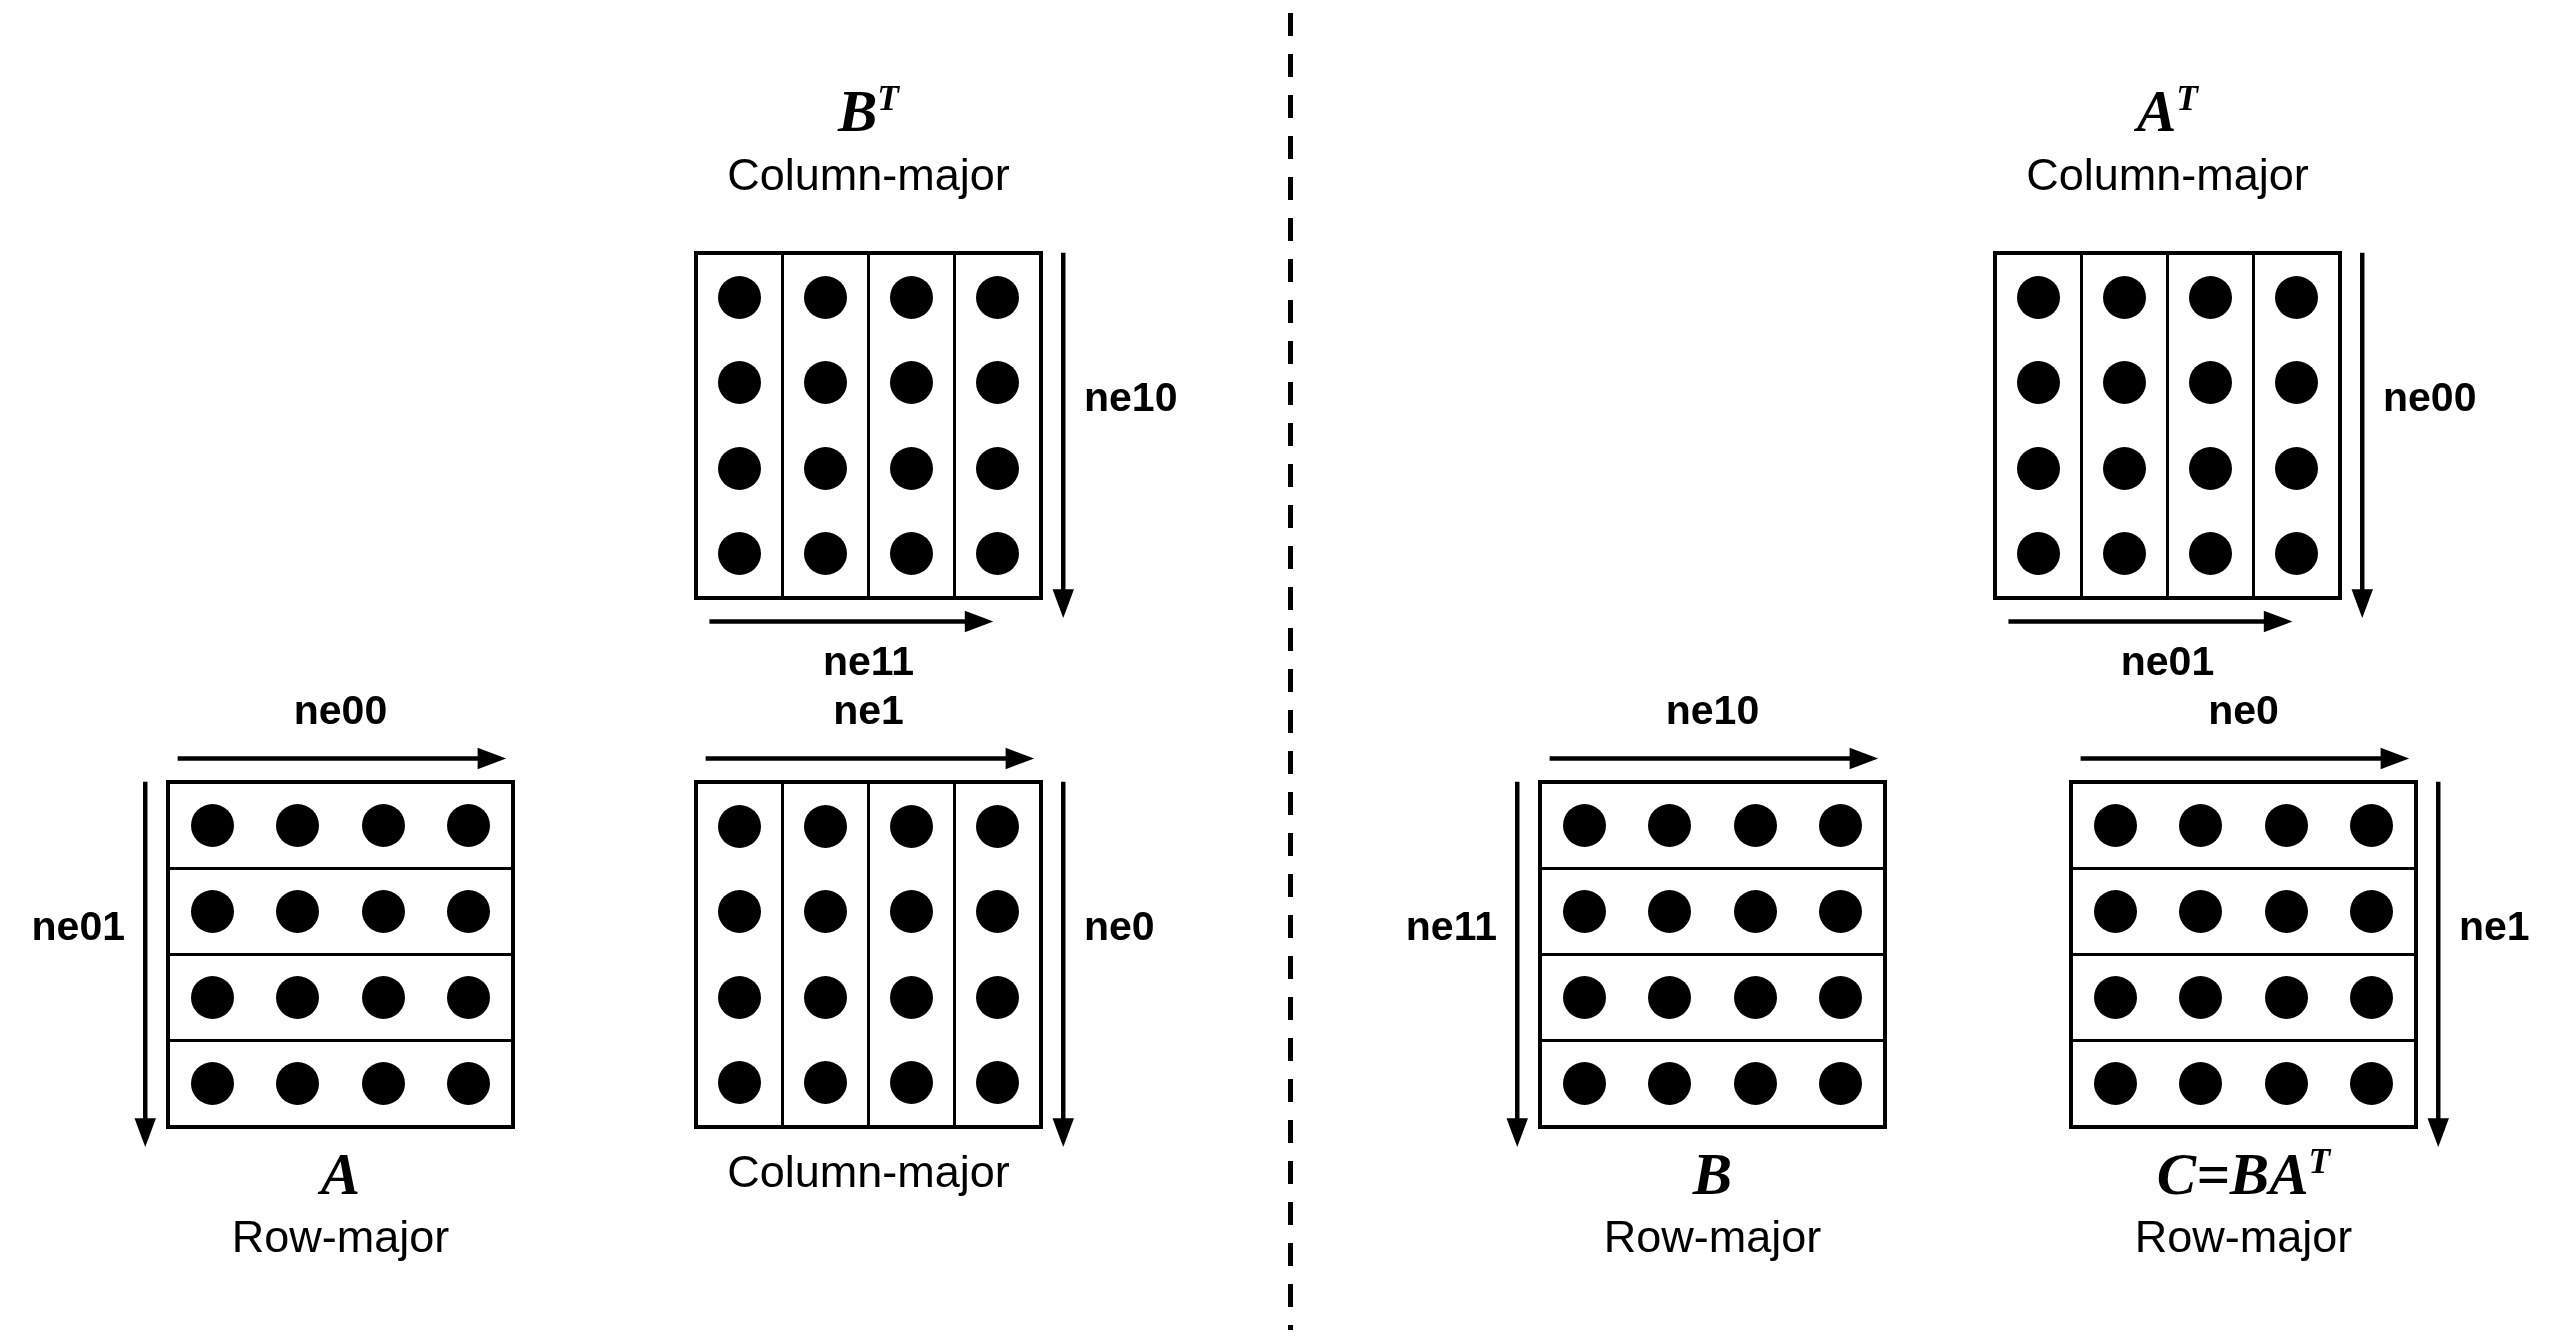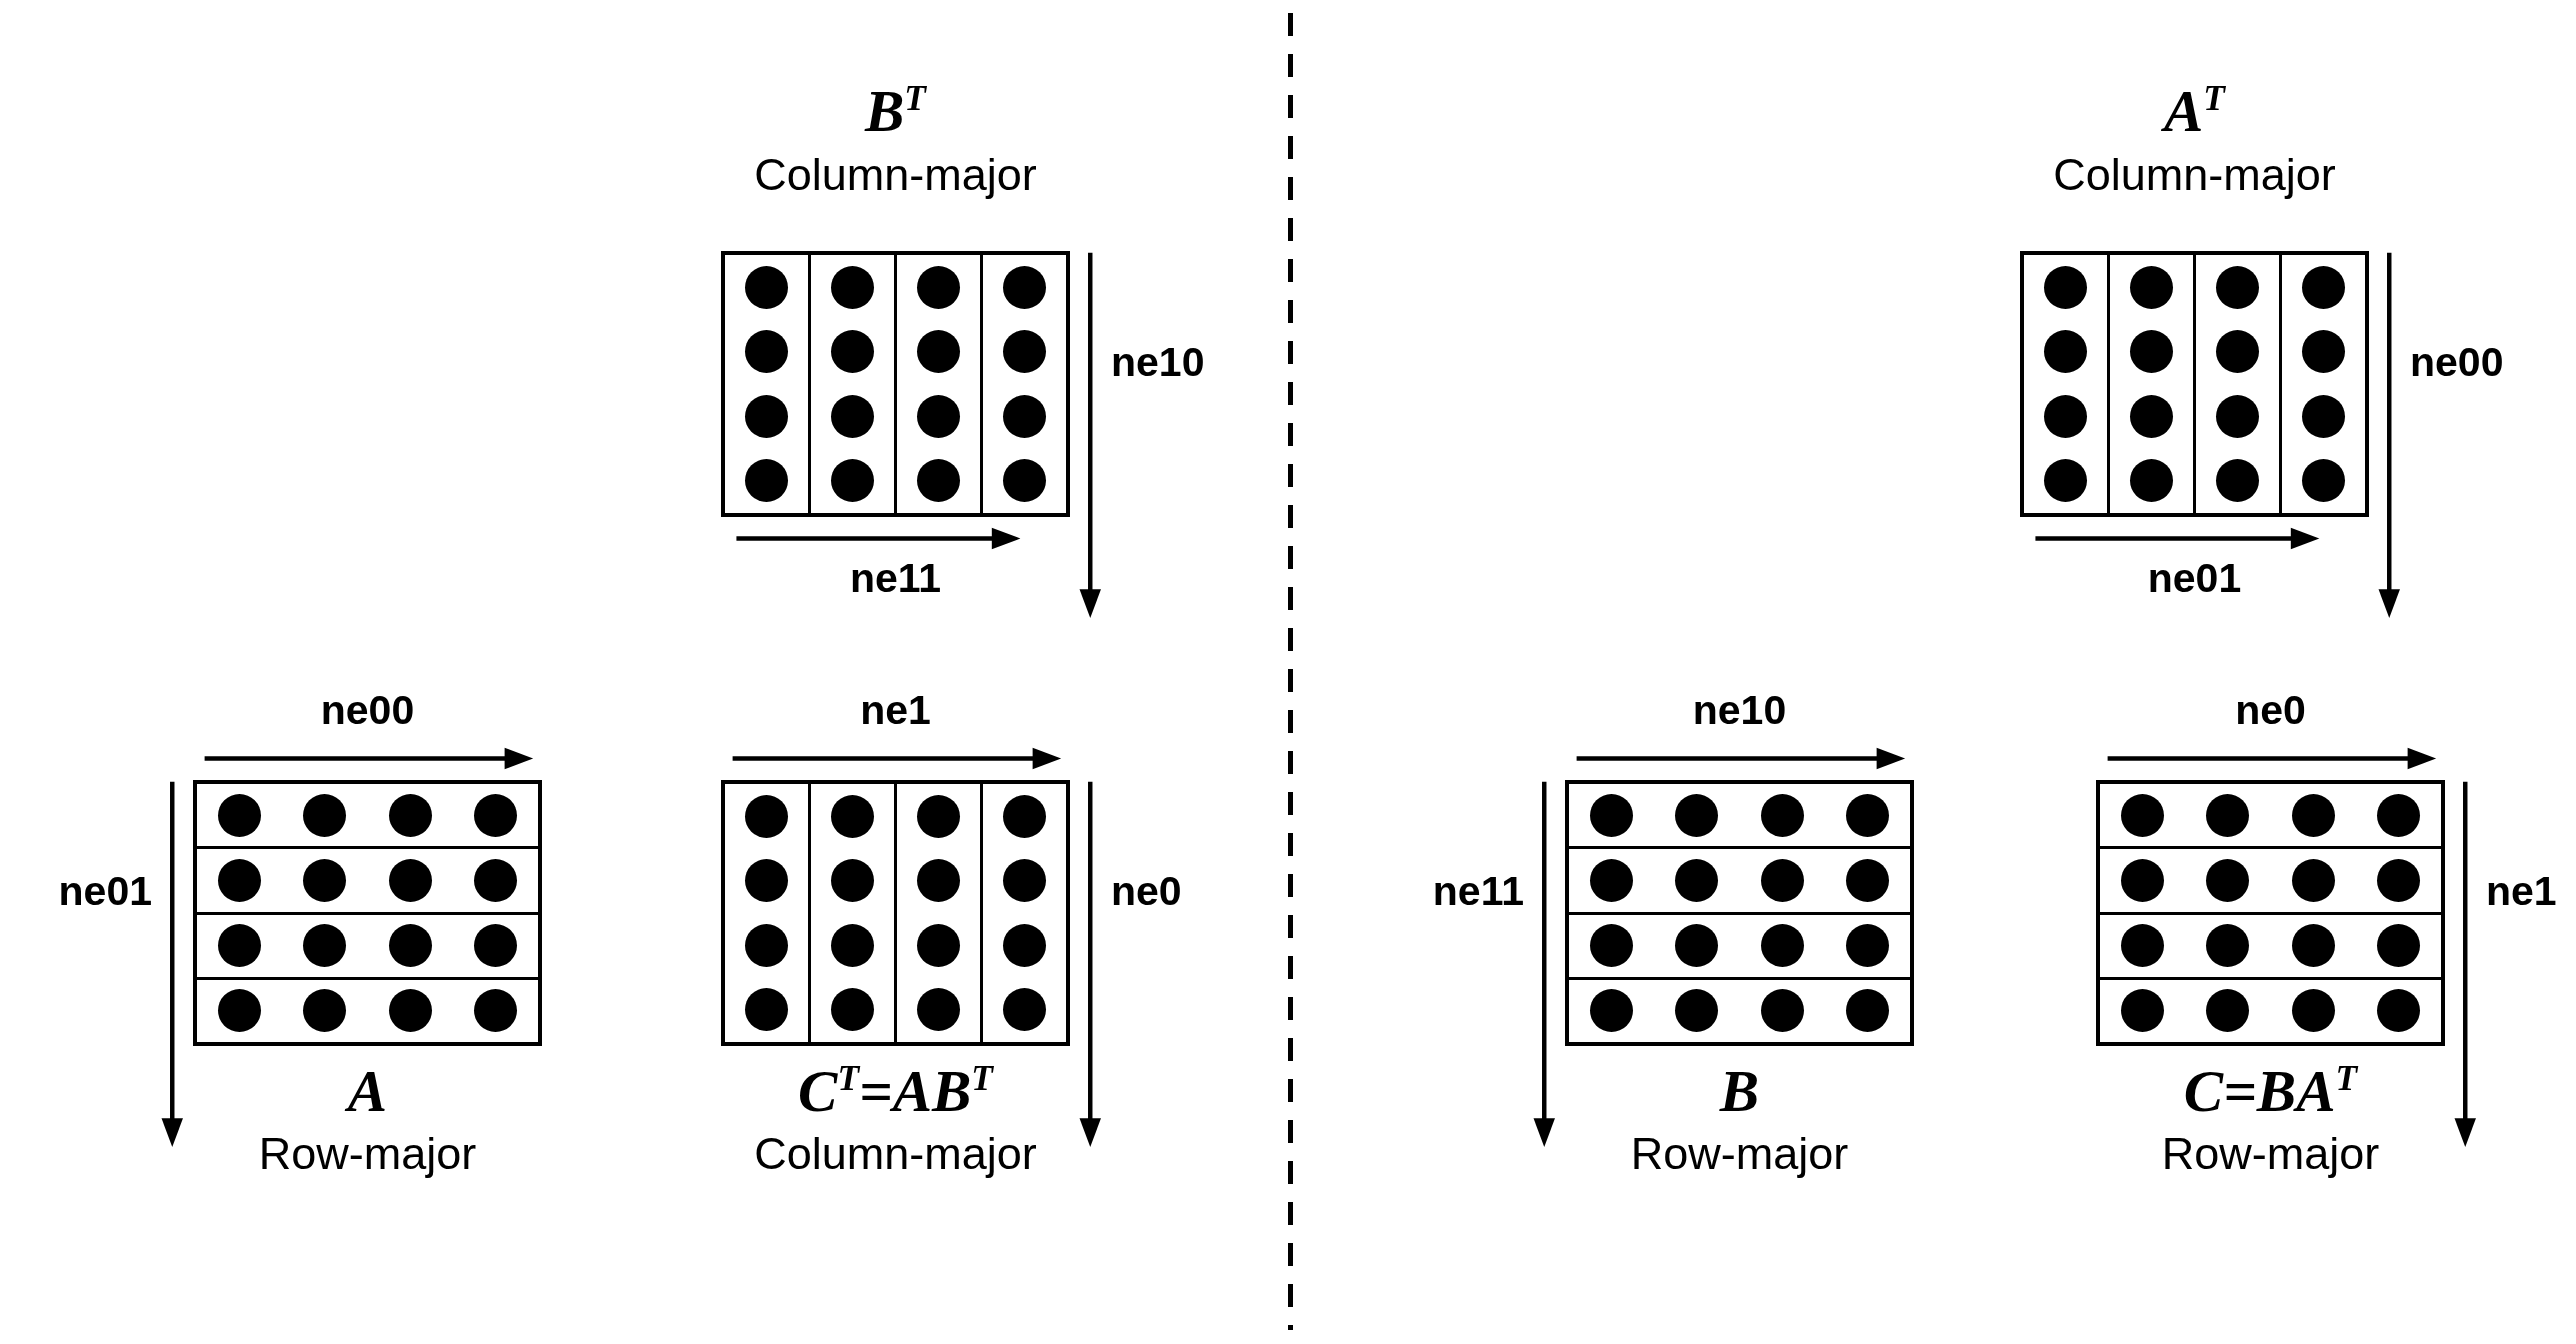--- a/index.html
+++ b/index.html
@@ -10,21 +10,21 @@
     font-family:"Liberation Sans", sans-serif;
     color:#000;
     overflow:hidden;
   }
   
   .divider{
     position:absolute;left:1288px;top:13.4px;width:5.4px;height:1317px;
     background:repeating-linear-gradient(to bottom,#000 0 23px,transparent 23px 41px);
   }
   
-  .unit{position:absolute;width:349px;height:266px;margin-left:27px;}
+  .unit{position:absolute;width:349px;height:349px;}
   .matrix{
     position:absolute;inset:0;display:flex;
     border:4.5px solid #000;box-sizing:border-box;background:#fff;
   }
   .matrix.col{flex-direction:row;}
   .matrix.row{flex-direction:column;}
   .matrix .cell{flex:1;display:flex;justify-content:space-around;align-items:center;}
   .matrix.col .cell{flex-direction:column;border-right:3.6px solid #000;}
   .matrix.col .cell:last-child{border-right:none;}
   .matrix.row .cell{flex-direction:row;border-bottom:3.6px solid #000;}
@@ -190,21 +190,20 @@
           <div class="dot"></div>
           <div class="dot"></div>
         </div>
       </div>
     <svg class="arrow-v right" width="30.5" height="367" viewBox="0 0 34 410">
       <line x1="17" y1="2" x2="17" y2="382" stroke="#000" stroke-width="5"></line>
       <polygon points="17,410 5,378 29,378" fill="#000"></polygon>
     </svg>
     <div class="vlabel right">ne0</div>
     <div class="caption-bottom">
-      <div class="mname">C<sup>T</sup>=AB<sup>T</sup></div>
       <div class="mlayout">Column-major</div>
     </div>
   </div>
 
   <div class="unit" style="left:1993px;top:251px;">
     <div class="caption-top">
       <div class="mname">A<sup>T</sup></div>
       <div class="mlayout">Column-major</div>
     </div>
     <div class="matrix col">

